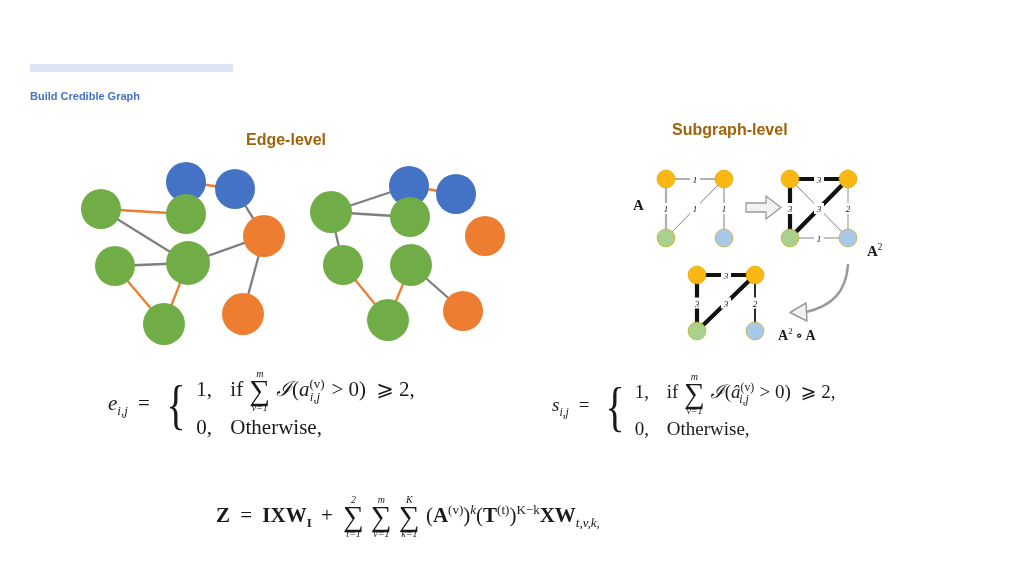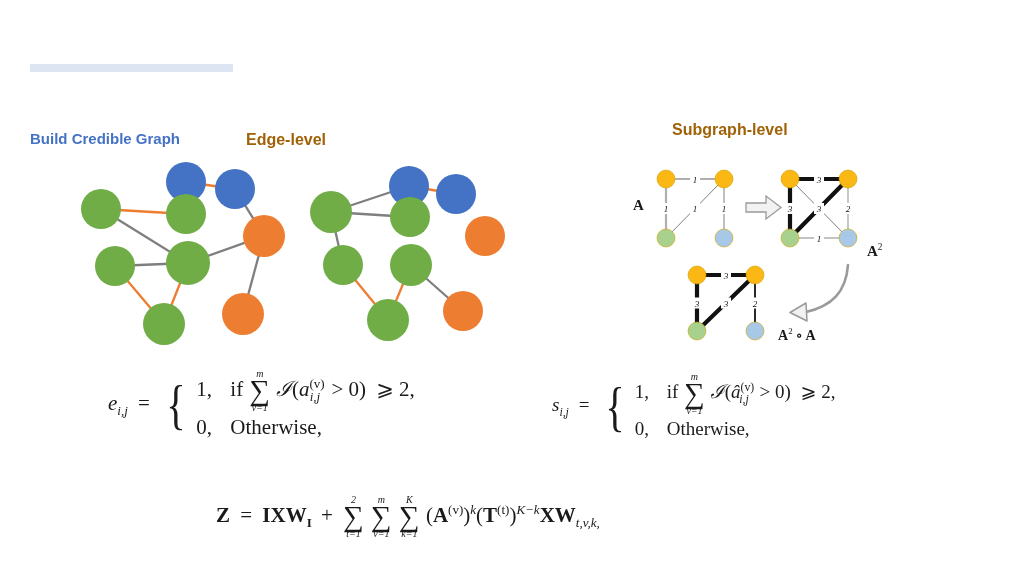--- a/index.html
+++ b/index.html
@@ -36,25 +36,24 @@
     left: 30px;
     top: 64px;
     width: 203px;
     height: 8px;
     background: #DCE5F1;
   }
   .subtitle {
     position: absolute;
     left: 30px;
     top: 90px;
-    font-size: 15px;
+    font-size: 11px;
     font-weight: bold;
     color: #4472C4;
     white-space: nowrap;
-    margin-top: 40px;
   }
   
   .section-label {
     position: absolute;
     font-size: 16px;
     font-weight: bold;
     color: #a16207;
     white-space: nowrap;
   }
   #lbl-edge { left: 246px; top: 131px; }
@@ -322,16 +321,16 @@
     <span class="sumwrap">
       <span class="lim">m</span>
       <span class="glyph">∑</span>
       <span class="lim">v=1</span>
     </span>
     <span class="sumwrap">
       <span class="lim">K</span>
       <span class="glyph">∑</span>
       <span class="lim">k=1</span>
     </span>
-    <span class="mup">(</span><span class="mb">A</span><sup class="s">(v)</sup><span class="mup">)</span><sup class="s" style="font-style:italic;">k</sup><span class="mup">(</span><span class="mb">T</span><sup class="s">(t)</sup><span class="mup">)</span><sup class="s" style="font-style:italic;">K−k</sup><span class="mb">XW</span><sub class="s">t,v,k,</sub>
+    <span class="mup">(</span><span class="mb">A</span><sup class="s">(v)</sup><span class="mup">)</span><sup class="s" style="font-style:italic;">k</sup><span class="mup">(</span><span class="mb">T</span><sup class="s">(t)</sup><span class="mup">)</span><sup class="s" style="">K−k</sup><span class="mb">XW</span><sub class="s">t,v,k,</sub>
   </div>
 
 </div>
 
 </body></html>

